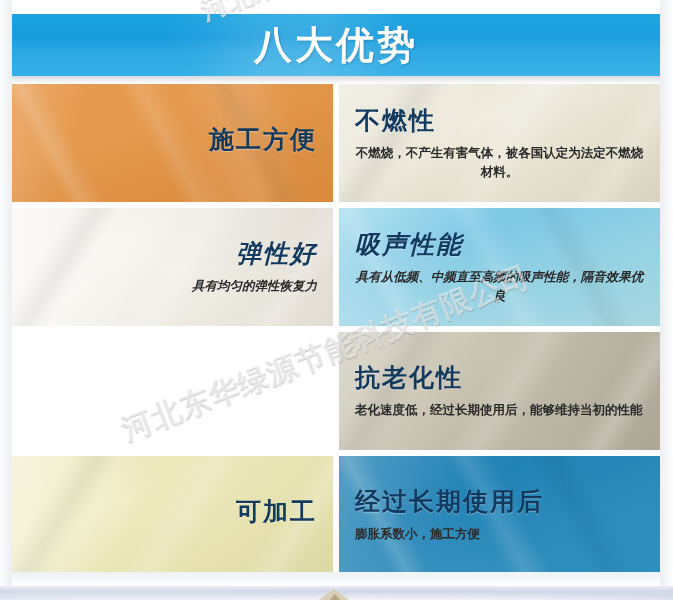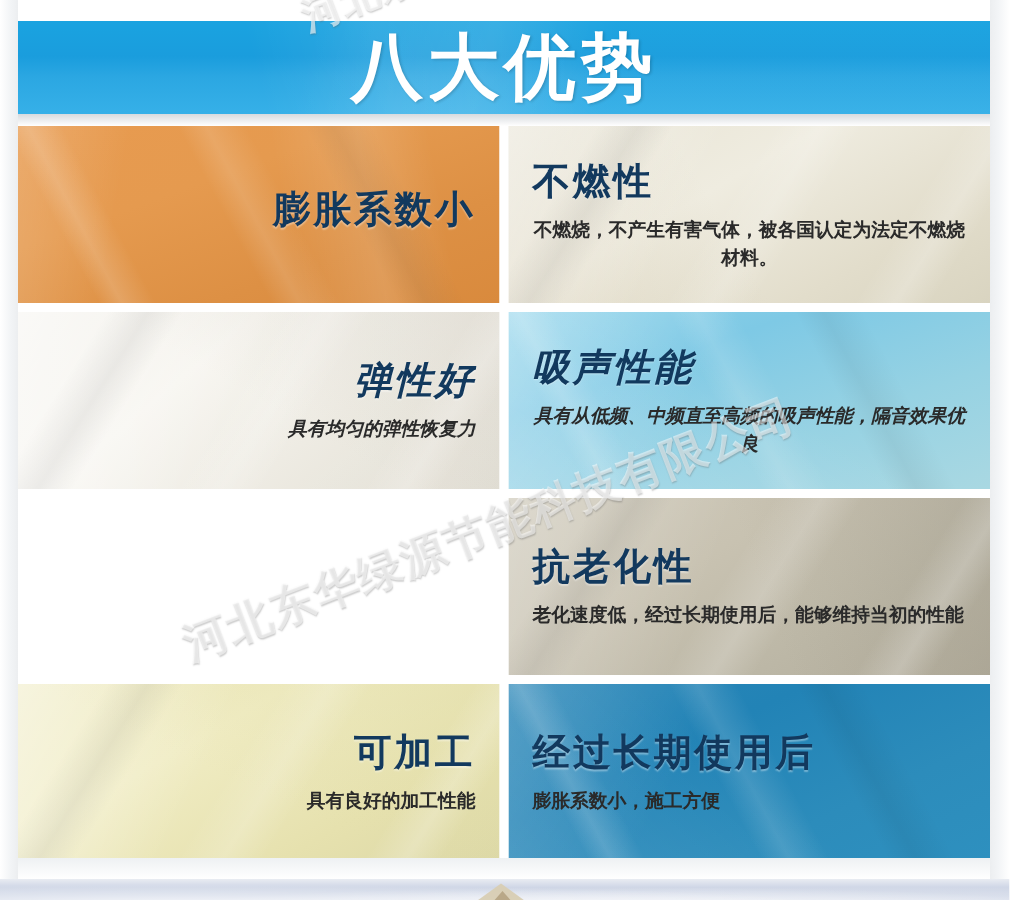--- a/index.html
+++ b/index.html
@@ -41,21 +41,21 @@
       linear-gradient(255deg, rgba(255,255,255,0.00) 40%, rgba(255,255,255,0.09) 62%, rgba(255,255,255,0.00) 75%);
     pointer-events: none;
   }
   .banner-title {
     position: absolute;
     left: 0;
     top: 2px;
     width: 100%;
     text-align: center;
     color: #ffffff;
-    font-size: 48px;
+    font-size: 38px;
     font-weight: bold;
     letter-spacing: 3px;
     line-height: 58px;
     text-shadow: 1px 1px 2px rgba(0,0,0,0.18);
     font-family: "DejaVu Sans", "Liberation Sans", sans-serif;
   }
 
   
   .page-edge-l {
     position: absolute;
@@ -293,21 +293,21 @@
     <div class="banner-title">八大优势</div>
   </div>
   <div class="banner-shadow"></div>
 
   <div class="grid">
 
     <div class="cell col-l row-1">
       <div class="cell-bg bg-orange"></div>
       <div class="cell-tex tex-a"></div>
       <div class="cell-inner align-right">
-        <div class="cell-title">膨胀系数小</div>
+        <div class="cell-title">施工方便</div>
       </div>
     </div>
 
     <div class="cell col-r row-1">
       <div class="cell-bg bg-cream"></div>
       <div class="cell-tex tex-b"></div>
       <div class="cell-inner align-left">
         <div class="cell-title">不燃性</div>
         <div class="cell-desc">不燃烧，不产生有害气体，被各国认定为法定不燃烧材料。</div>
       </div>
@@ -339,21 +339,20 @@
         <div class="cell-title">抗老化性</div>
         <div class="cell-desc">老化速度低，经过长期使用后，能够维持当初的性能</div>
       </div>
     </div>
 
     <div class="cell col-l row-4">
       <div class="cell-bg bg-paleyellow"></div>
       <div class="cell-tex tex-b"></div>
       <div class="cell-inner align-right">
         <div class="cell-title">可加工</div>
-        <div class="cell-desc">具有良好的加工性能</div>
       </div>
     </div>
 
     <div class="cell col-r row-4">
       <div class="cell-bg bg-blue"></div>
       <div class="cell-tex tex-a"></div>
       <div class="cell-inner align-left">
         <div class="cell-title">经过长期使用后</div>
         <div class="cell-desc">膨胀系数小，施工方便</div>
       </div>

